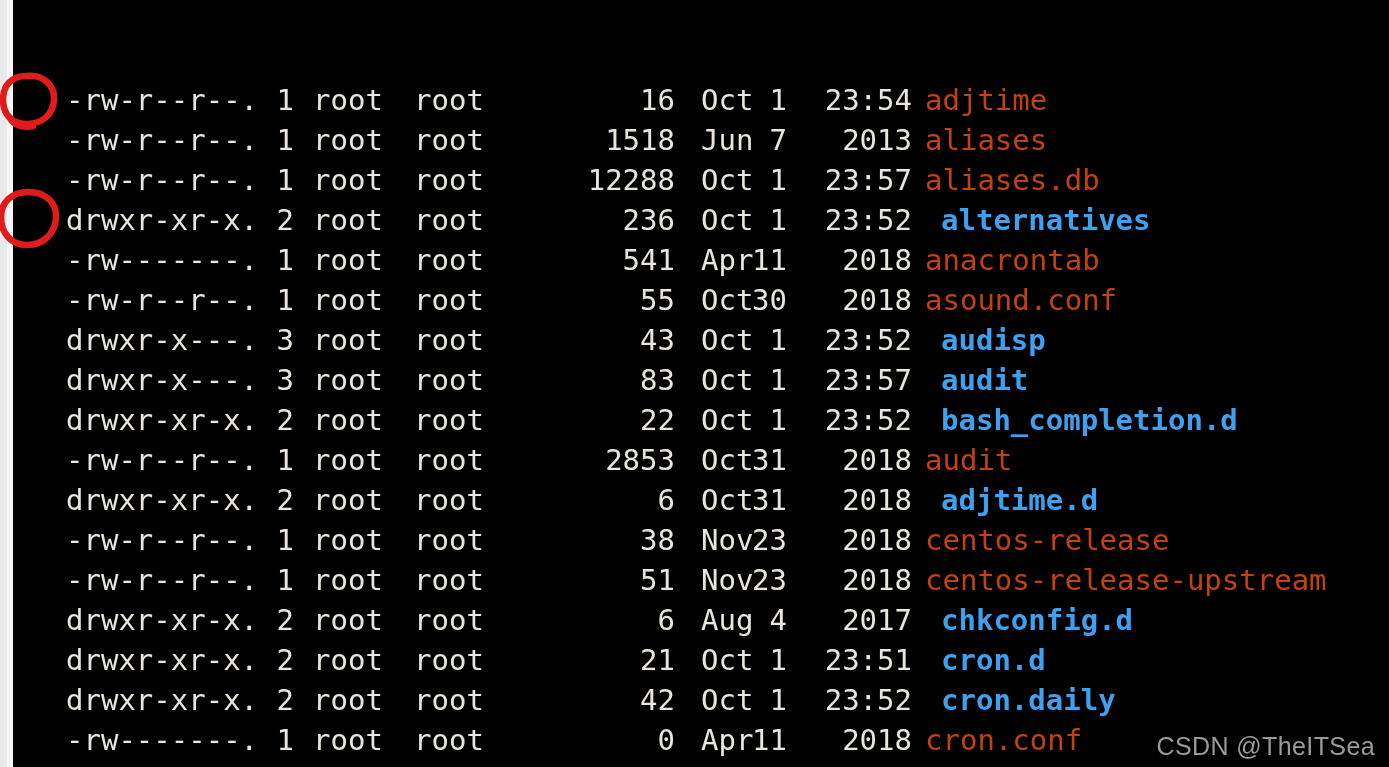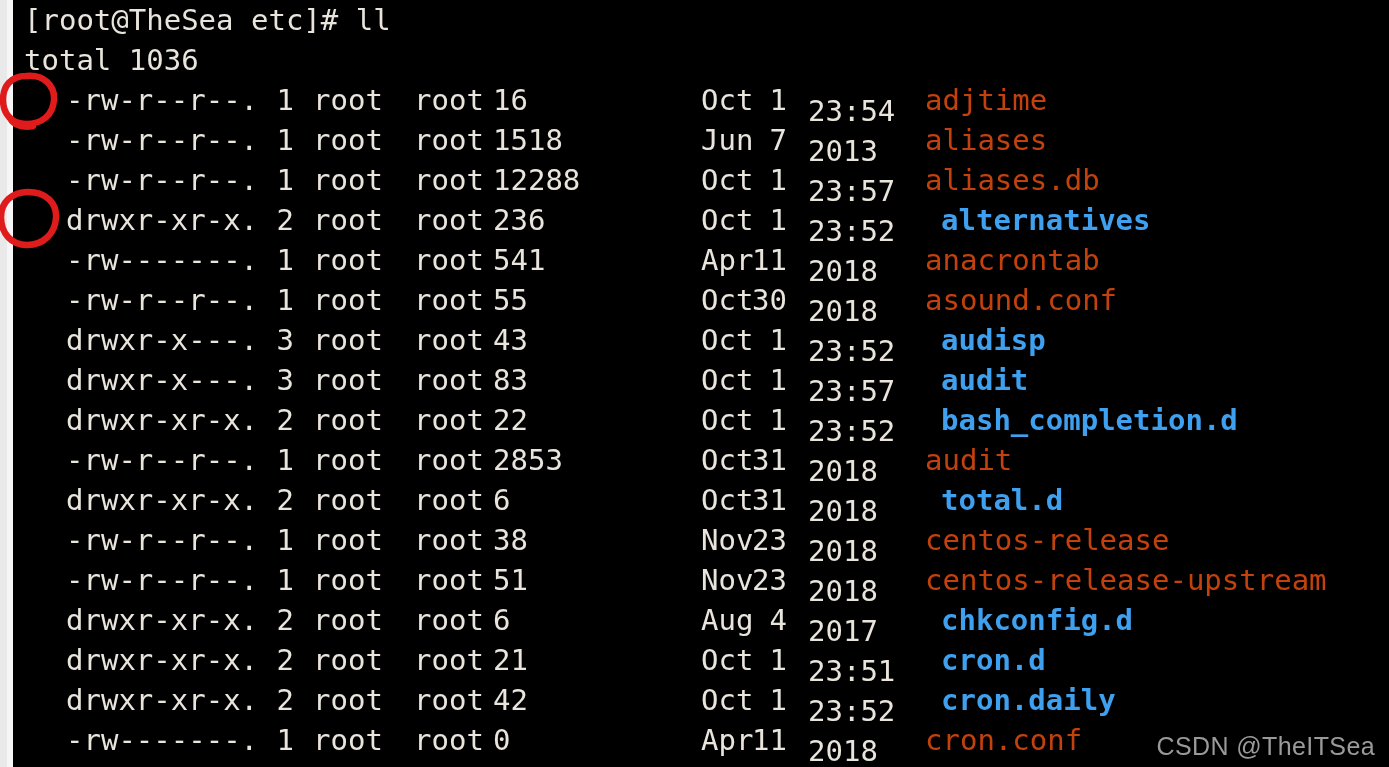--- a/index.html
+++ b/index.html
@@ -97,43 +97,44 @@
     left: 300px;
     white-space: pre;
   }
   .col-group {
     position: absolute;
     left: 401px;
     white-space: pre;
   }
   .col-size {
     position: absolute;
-    left: 480px;
+    left: 492px;
     width: 170px;
+    text-align: right;
     white-space: pre;
   }
   .col-month {
     position: absolute;
     left: 672px;
     white-space: pre;
     margin-left: 16px;
   }
   .col-day {
     position: absolute;
     left: 732px;
     width: 42px;
     text-align: right;
     white-space: pre;
   }
   .col-time {
     position: absolute;
     left: 795px;
     width: 104px;
-    white-space: pre;
-    margin-top: 11px;
+    text-align: right;
+    white-space: pre;
   }
   .col-name {
     position: absolute;
     left: 912px;
     white-space: pre;
   }
   .name-dir {
     color: #3fa0ef;
     font-weight: bold;
     margin-left: 16px;
@@ -170,36 +171,34 @@
 <body>
 
 <div id="terminal">
 
   <div class="left-gutter">
     <div class="left-gutter-inner"></div>
   </div>
 
   <div class="screen">
 
-    <div class="line prompt-line" style="top:0px;">[root@TheSea etc]# ll</div>
-
-    <div class="line prompt-line" style="top:40px;">total 1036</div>
+
 
     <div id="rows-container">
         <div class="row" style="top: 80px;"><span class="col-perm">-rw-r--r--.</span><span class="col-links">1</span><span class="col-owner">root</span><span class="col-group">root</span><span class="col-size">16</span><span class="col-month">Oct</span><span class="col-day">1</span><span class="col-time">23:54</span><span class="col-name name-file">adjtime</span></div>
         <div class="row" style="top: 120px;"><span class="col-perm">-rw-r--r--.</span><span class="col-links">1</span><span class="col-owner">root</span><span class="col-group">root</span><span class="col-size">1518</span><span class="col-month">Jun</span><span class="col-day">7</span><span class="col-time">2013</span><span class="col-name name-file">aliases</span></div>
         <div class="row" style="top: 160px;"><span class="col-perm">-rw-r--r--.</span><span class="col-links">1</span><span class="col-owner">root</span><span class="col-group">root</span><span class="col-size">12288</span><span class="col-month">Oct</span><span class="col-day">1</span><span class="col-time">23:57</span><span class="col-name name-file">aliases.db</span></div>
         <div class="row" style="top: 200px;"><span class="col-perm">drwxr-xr-x.</span><span class="col-links">2</span><span class="col-owner">root</span><span class="col-group">root</span><span class="col-size">236</span><span class="col-month">Oct</span><span class="col-day">1</span><span class="col-time">23:52</span><span class="col-name name-dir">alternatives</span></div>
         <div class="row" style="top: 240px;"><span class="col-perm">-rw-------.</span><span class="col-links">1</span><span class="col-owner">root</span><span class="col-group">root</span><span class="col-size">541</span><span class="col-month">Apr</span><span class="col-day">11</span><span class="col-time">2018</span><span class="col-name name-file">anacrontab</span></div>
         <div class="row" style="top: 280px;"><span class="col-perm">-rw-r--r--.</span><span class="col-links">1</span><span class="col-owner">root</span><span class="col-group">root</span><span class="col-size">55</span><span class="col-month">Oct</span><span class="col-day">30</span><span class="col-time">2018</span><span class="col-name name-file">asound.conf</span></div>
         <div class="row" style="top: 320px;"><span class="col-perm">drwxr-x---.</span><span class="col-links">3</span><span class="col-owner">root</span><span class="col-group">root</span><span class="col-size">43</span><span class="col-month">Oct</span><span class="col-day">1</span><span class="col-time">23:52</span><span class="col-name name-dir">audisp</span></div>
         <div class="row" style="top: 360px;"><span class="col-perm">drwxr-x---.</span><span class="col-links">3</span><span class="col-owner">root</span><span class="col-group">root</span><span class="col-size">83</span><span class="col-month">Oct</span><span class="col-day">1</span><span class="col-time">23:57</span><span class="col-name name-dir">audit</span></div>
         <div class="row" style="top: 400px;"><span class="col-perm">drwxr-xr-x.</span><span class="col-links">2</span><span class="col-owner">root</span><span class="col-group">root</span><span class="col-size">22</span><span class="col-month">Oct</span><span class="col-day">1</span><span class="col-time">23:52</span><span class="col-name name-dir">bash_completion.d</span></div>
         <div class="row" style="top: 440px;"><span class="col-perm">-rw-r--r--.</span><span class="col-links">1</span><span class="col-owner">root</span><span class="col-group">root</span><span class="col-size">2853</span><span class="col-month">Oct</span><span class="col-day">31</span><span class="col-time">2018</span><span class="col-name name-file">audit</span></div>
-        <div class="row" style="top: 480px;"><span class="col-perm">drwxr-xr-x.</span><span class="col-links">2</span><span class="col-owner">root</span><span class="col-group">root</span><span class="col-size">6</span><span class="col-month">Oct</span><span class="col-day">31</span><span class="col-time">2018</span><span class="col-name name-dir">total.d</span></div>
+        <div class="row" style="top: 480px;"><span class="col-perm">drwxr-xr-x.</span><span class="col-links">2</span><span class="col-owner">root</span><span class="col-group">root</span><span class="col-size">6</span><span class="col-month">Oct</span><span class="col-day">31</span><span class="col-time">2018</span><span class="col-name name-dir">adjtime.d</span></div>
         <div class="row" style="top: 520px;"><span class="col-perm">-rw-r--r--.</span><span class="col-links">1</span><span class="col-owner">root</span><span class="col-group">root</span><span class="col-size">38</span><span class="col-month">Nov</span><span class="col-day">23</span><span class="col-time">2018</span><span class="col-name name-file">centos-release</span></div>
         <div class="row" style="top: 560px;"><span class="col-perm">-rw-r--r--.</span><span class="col-links">1</span><span class="col-owner">root</span><span class="col-group">root</span><span class="col-size">51</span><span class="col-month">Nov</span><span class="col-day">23</span><span class="col-time">2018</span><span class="col-name name-file">centos-release-upstream</span></div>
         <div class="row" style="top: 600px;"><span class="col-perm">drwxr-xr-x.</span><span class="col-links">2</span><span class="col-owner">root</span><span class="col-group">root</span><span class="col-size">6</span><span class="col-month">Aug</span><span class="col-day">4</span><span class="col-time">2017</span><span class="col-name name-dir">chkconfig.d</span></div>
         <div class="row" style="top: 640px;"><span class="col-perm">drwxr-xr-x.</span><span class="col-links">2</span><span class="col-owner">root</span><span class="col-group">root</span><span class="col-size">21</span><span class="col-month">Oct</span><span class="col-day">1</span><span class="col-time">23:51</span><span class="col-name name-dir">cron.d</span></div>
         <div class="row" style="top: 680px;"><span class="col-perm">drwxr-xr-x.</span><span class="col-links">2</span><span class="col-owner">root</span><span class="col-group">root</span><span class="col-size">42</span><span class="col-month">Oct</span><span class="col-day">1</span><span class="col-time">23:52</span><span class="col-name name-dir">cron.daily</span></div>
         <div class="row" style="top: 720px;"><span class="col-perm">-rw-------.</span><span class="col-links">1</span><span class="col-owner">root</span><span class="col-group">root</span><span class="col-size">0</span><span class="col-month">Apr</span><span class="col-day">11</span><span class="col-time">2018</span><span class="col-name name-file">cron.conf</span></div>
       </div>
 
   </div>
 

